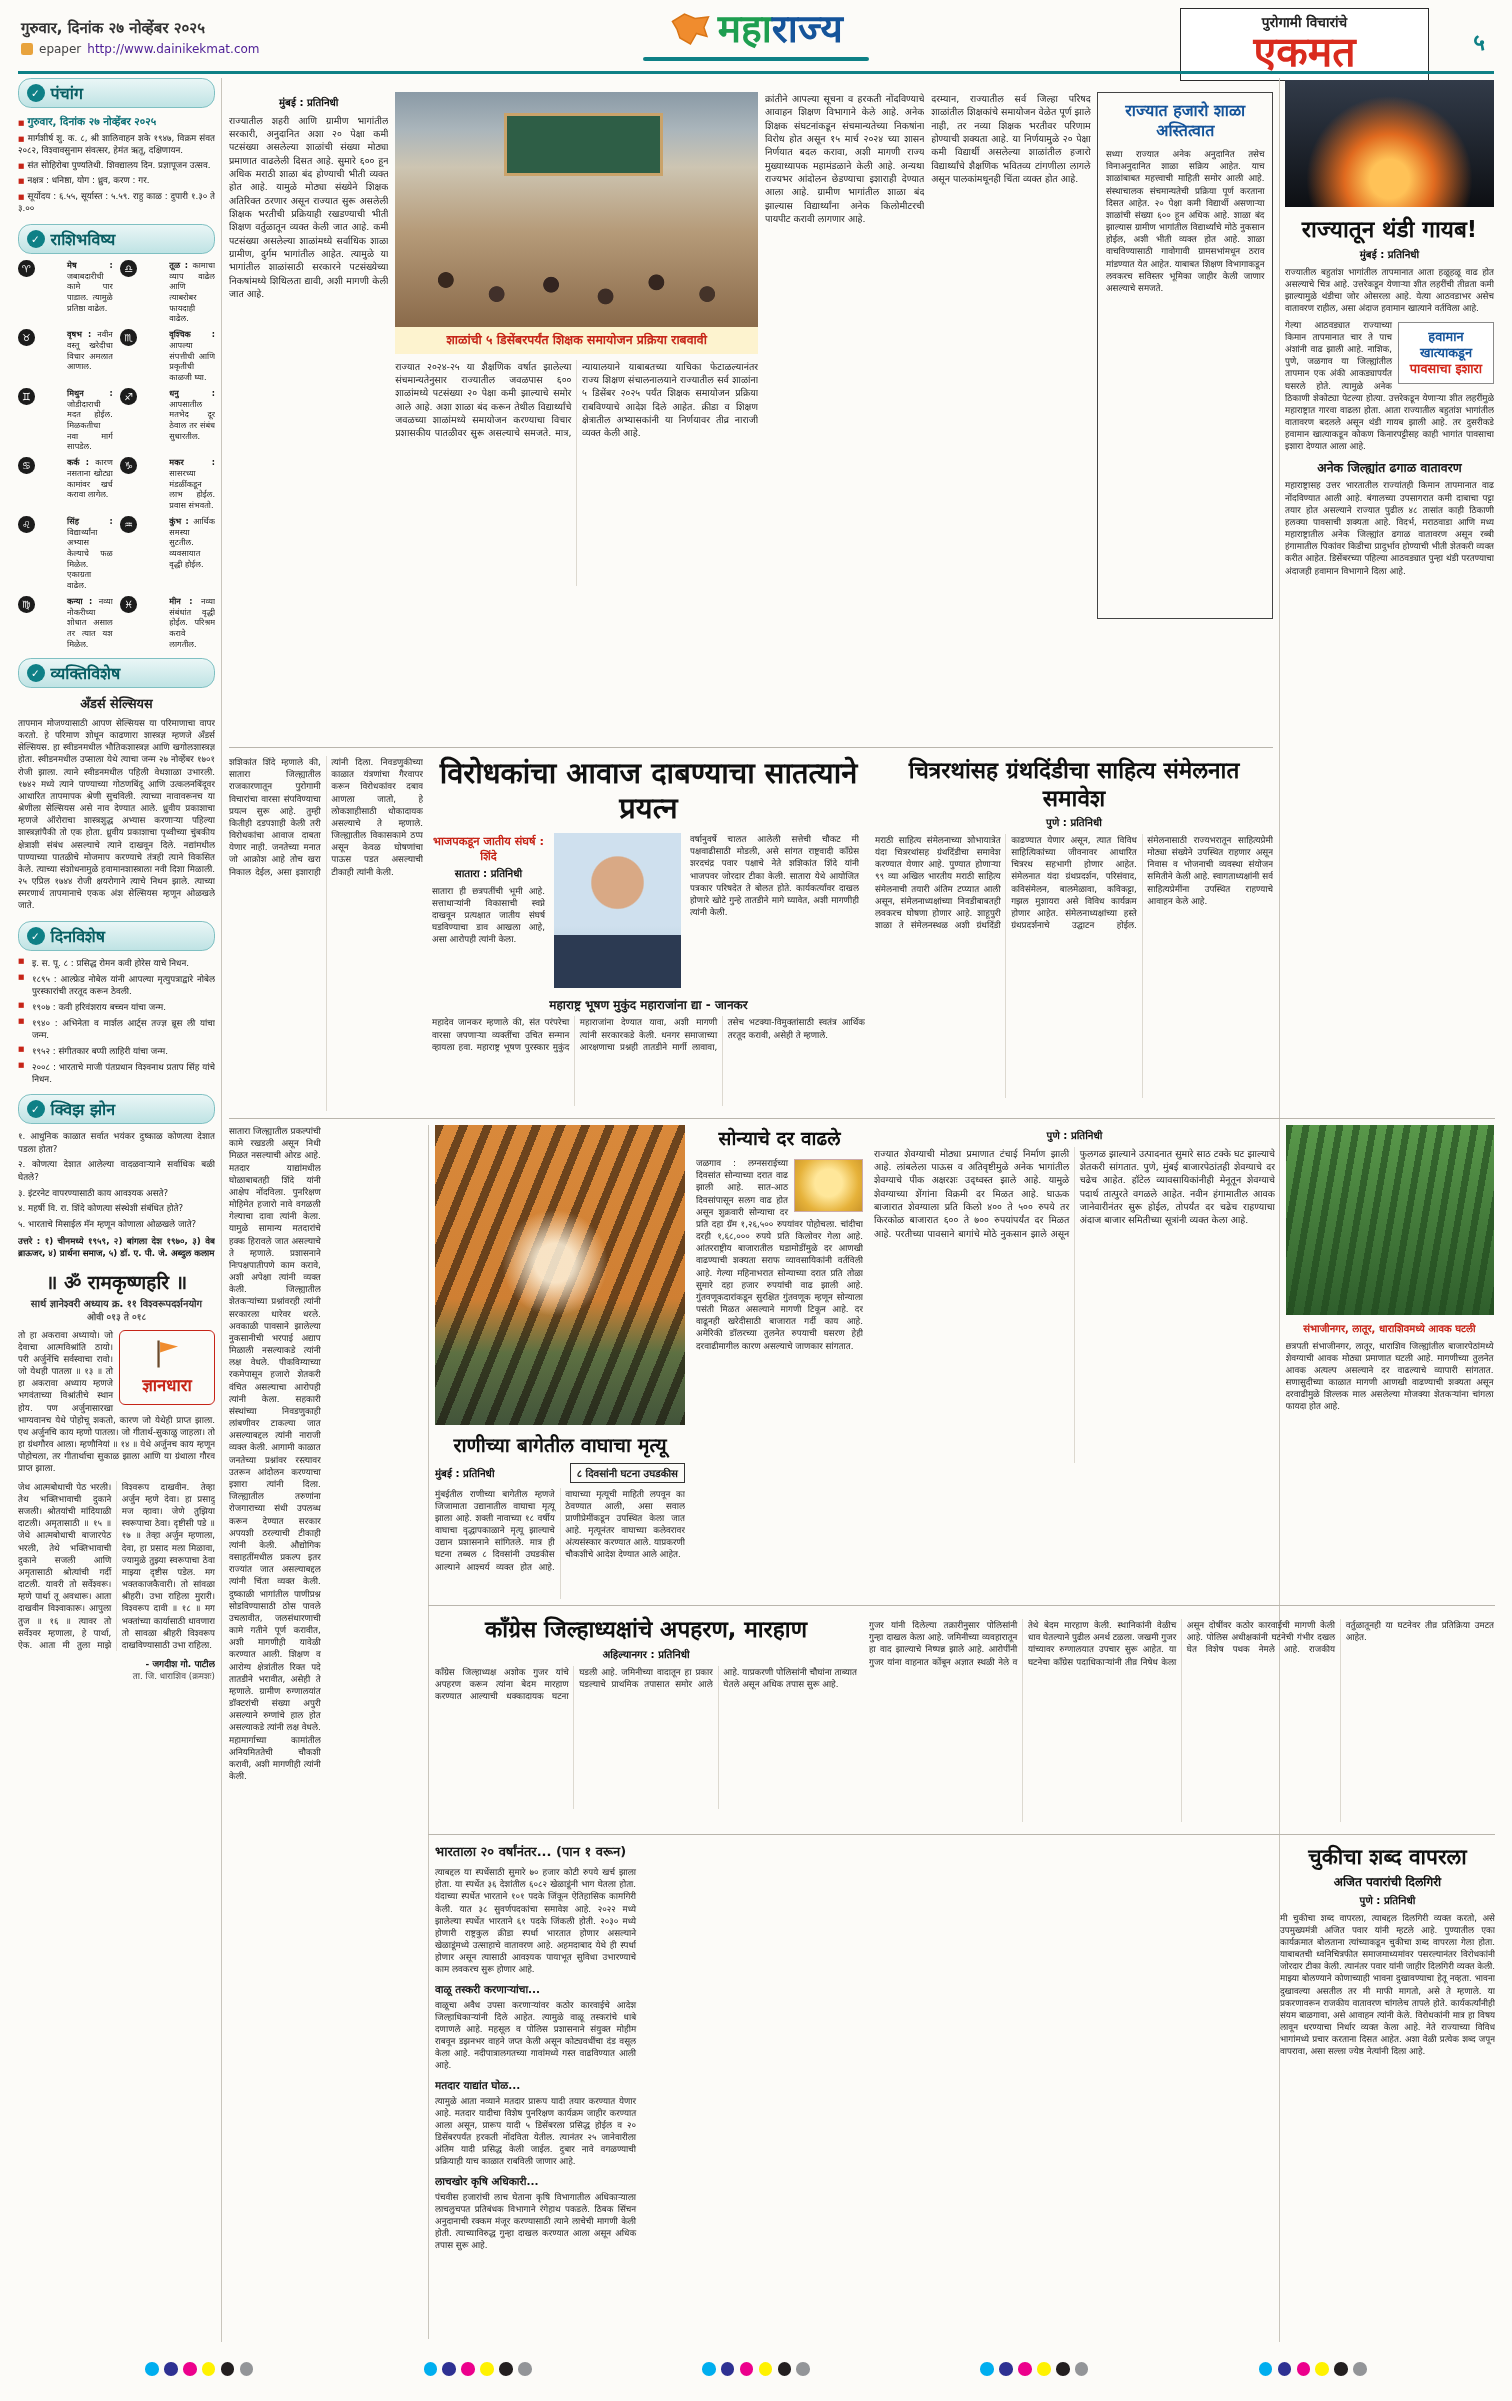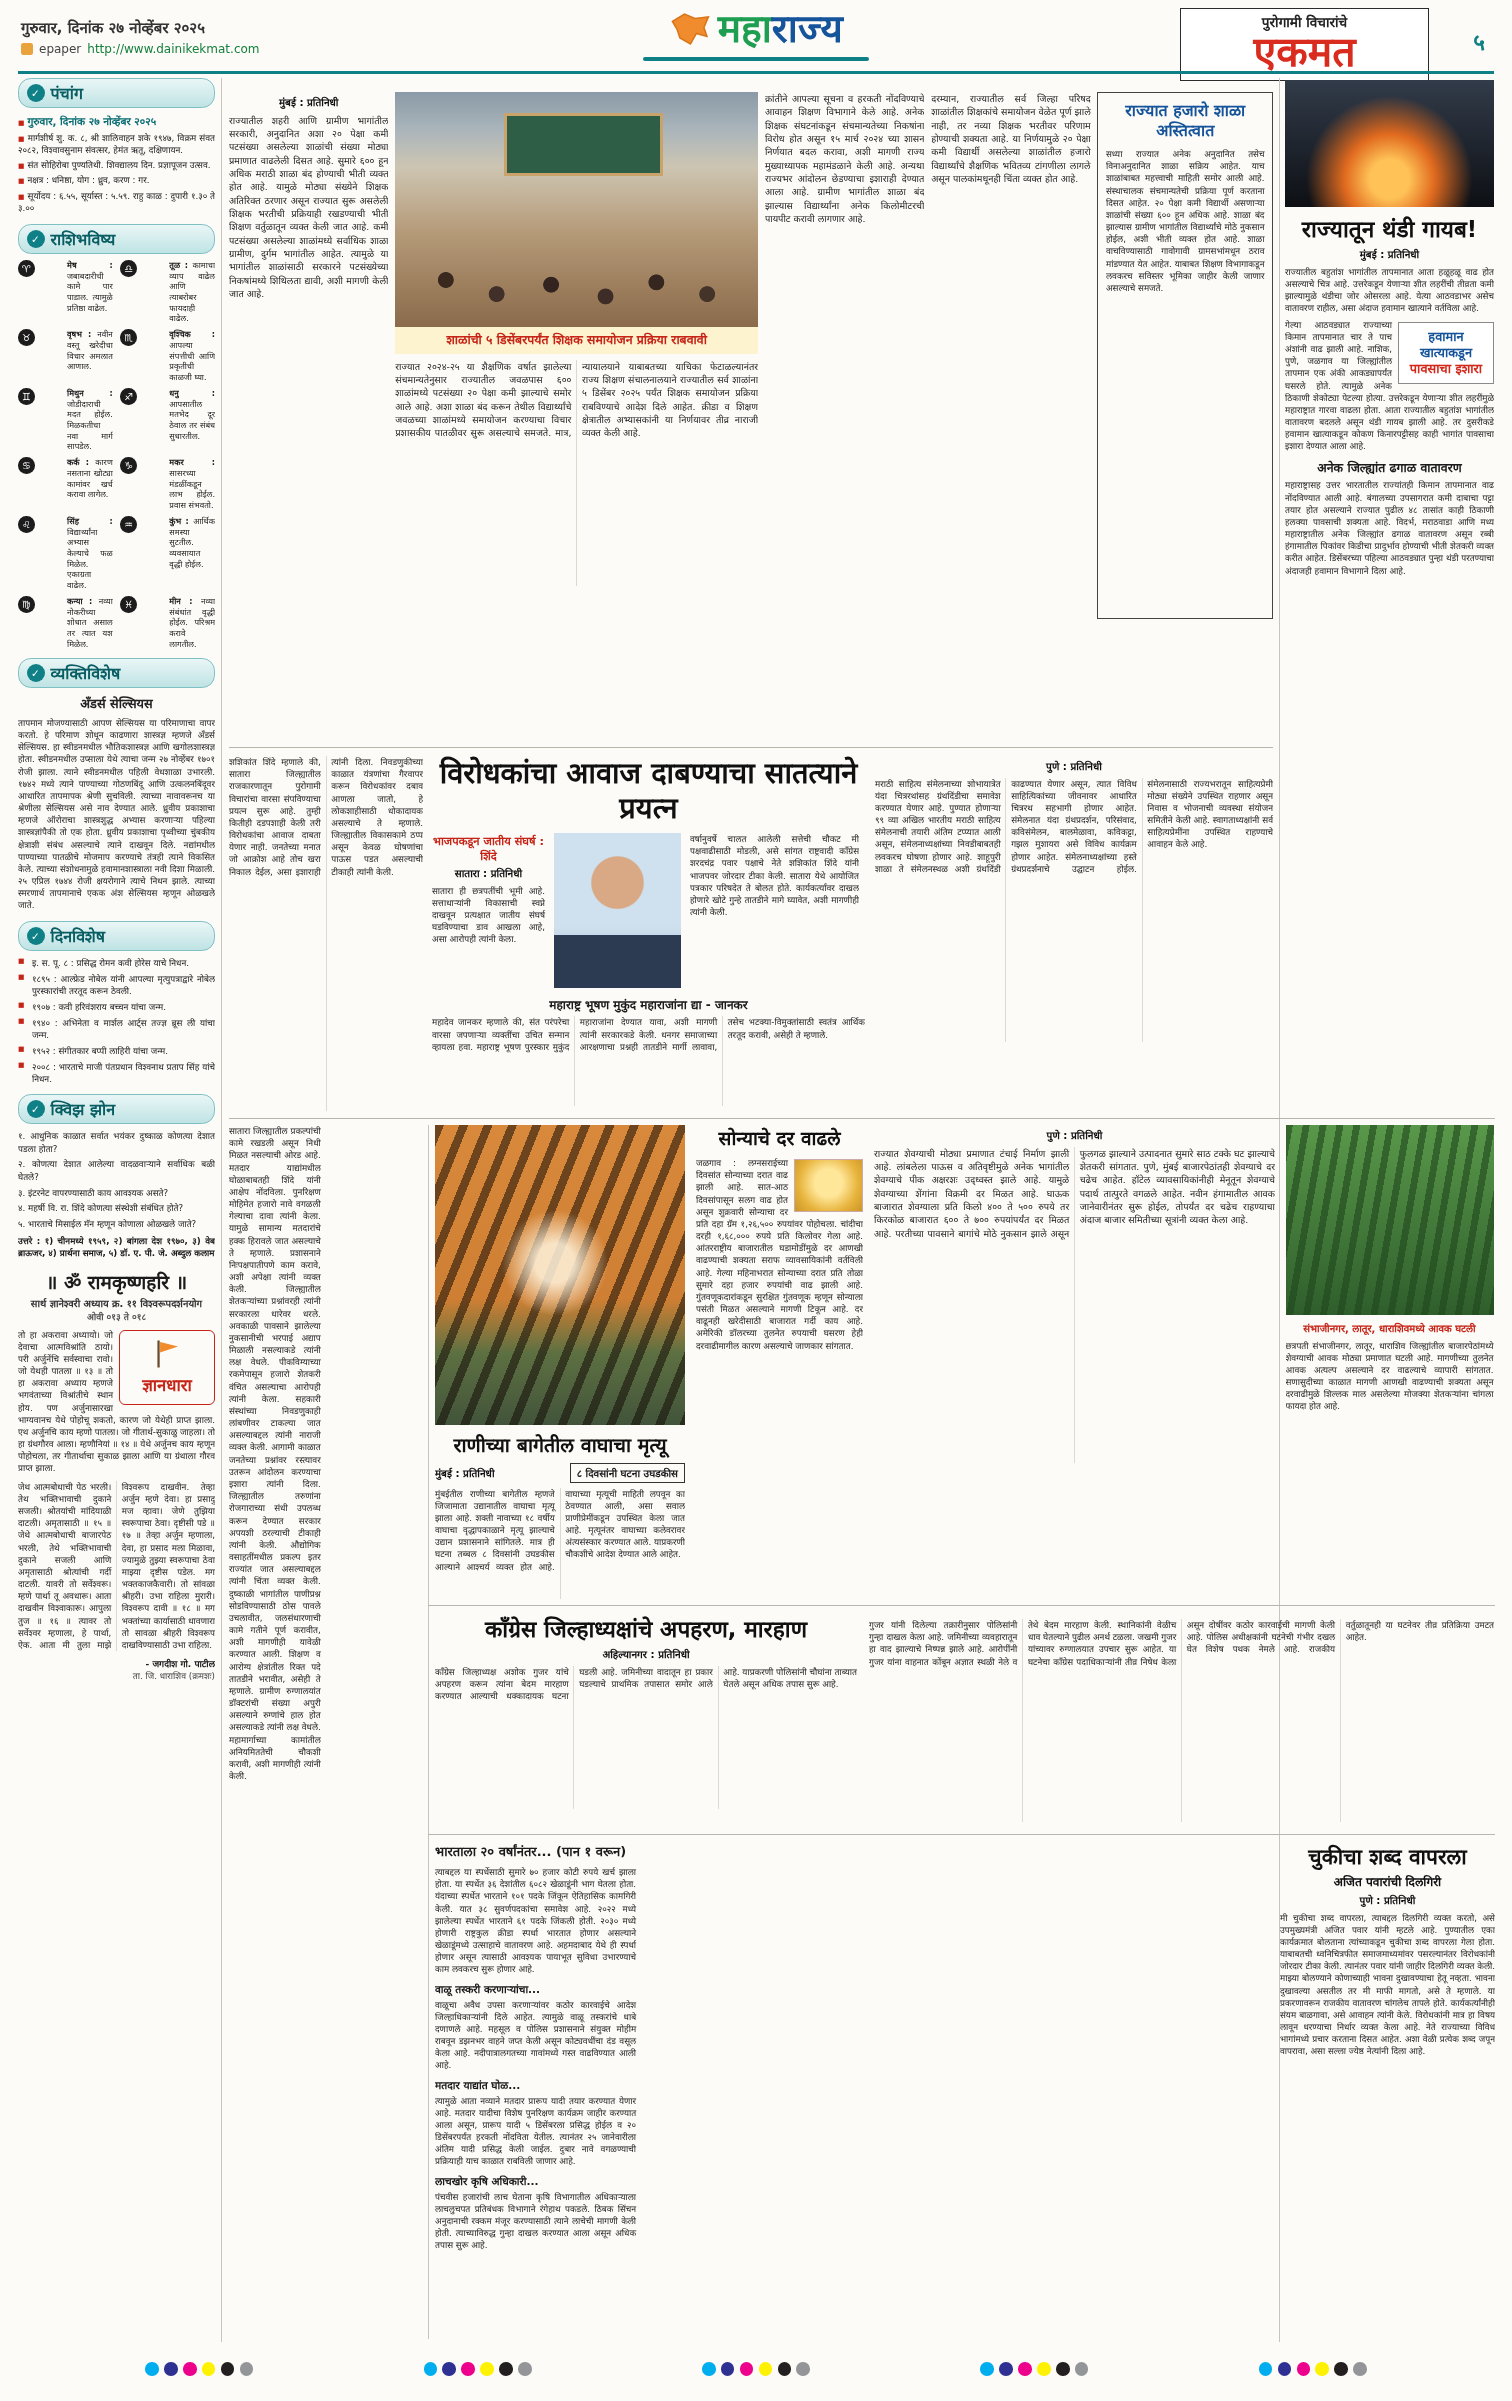--- a/index.html
+++ b/index.html
@@ -15,21 +15,21 @@
   .cols2 { columns:2; column-gap:10.5px; column-rule:0.8px solid #ddd9d0; }
   .cols3 { columns:3; column-gap:10.5px; column-rule:0.8px solid #ddd9d0; }
   .cols4 { columns:4; column-gap:10.5px; column-rule:0.8px solid #ddd9d0; }
   .vrule { position:absolute; width:0.8px; background:#c9c5bc; }
   .hrule { position:absolute; height:0.8px; background:#b9b5ac; }
 
   
   .hdr-date { position:absolute; left:21px; top:16.6px; font-size:15px; font-weight:bold; color:#333; }
   .hdr-ep { position:absolute; left:21px; top:42px; font-size:12px; color:#444; display:flex; gap:6px; align-items:center; }
   .ep-ic { width:12px; height:12px; background:#e8a33d; border-radius:2.3px; display:inline-block; }
-  .hdr-url { color:#15803d; }
+  .hdr-url { color:#4c1d95; }
   .mast { position:absolute; left:50%; top:6px; transform:translateX(-50%); display:flex; align-items:center; gap:7.5px; }
   .mast-txt { font-size:39px; font-weight:bold; line-height:1.2; }
   .mast-a { color:#1e9e50; }
   .mast-b { color:#15549a; }
   .mast-u { position:absolute; left:50%; top:57px; transform:translateX(-50%); width:226px; height:3.8px; background:#0e8086; border-radius:2.3px; }
   .ekmat-box { position:absolute; right:83px; top:7.5px; width:249px; border:1.5px solid #2b2b2b; background:#fff; text-align:center; padding:3px 4.5px 6px; }
   .ekmat-tag { font-size:13.6px; font-weight:bold; color:#222; }
   .ekmat { font-size:41px; font-weight:bold; color:#d92b1e; line-height:1.05; }
   .pageno { position:absolute; right:27px; top:25.6px; font-size:22.6px; font-weight:bold; color:#0e8086; }
   .teal-rule { position:absolute; left:18px; right:18px; top:71px; height:3px; background:#0e8086; }
@@ -373,20 +373,21 @@
         </div>
         <div class="photo ph-port" style="width:127px; height:155px; flex:0 0 auto;"></div>
         <div class="bt-sm clip" style="width:169px; height:155px;">वर्षानुवर्षे चालत आलेली सत्तेची चौकट मी पक्षवाढीसाठी मोडली, असे सांगत राष्ट्रवादी काँग्रेस शरदचंद्र पवार पक्षाचे नेते शशिकांत शिंदे यांनी भाजपवर जोरदार टीका केली. सातारा येथे आयोजित पत्रकार परिषदेत ते बोलत होते. कार्यकर्त्यांवर दाखल होणारे खोटे गुन्हे तातडीने मागे घ्यावेत, अशी मागणीही त्यांनी केली.</div>
       </div>
       <div class="inner-head">महाराष्ट्र भूषण मुकुंद महाराजांना द्या - जानकर</div>
       <div class="bt-sm cols3 clip" style="height:90px;">महादेव जानकर म्हणाले की, संत परंपरेचा वारसा जपणाऱ्या व्यक्तींचा उचित सन्मान व्हायला हवा. महाराष्ट्र भूषण पुरस्कार मुकुंद महाराजांना देण्यात यावा, अशी मागणी त्यांनी सरकारकडे केली. धनगर समाजाच्या आरक्षणाचा प्रश्नही तातडीने मार्गी लावावा, तसेच भटक्या-विमुक्तांसाठी स्वतंत्र आर्थिक तरतूद करावी, असेही ते म्हणाले.</div>
     </div>
   </div>
 
   <div class="abs clip" style="left:875px; top:756px; width:398px; height:355px;">
+    <div class="hl-m" style="font-size:22.6px; line-height:1.25; padding:0 30px;">चित्ररथांसह ग्रंथदिंडीचा साहित्य संमेलनात समावेश</div>
     <div class="by">पुणे : प्रतिनिधी</div>
     <div class="bt-sm cols3 clip" style="height:264px;">मराठी साहित्य संमेलनाच्या शोभायात्रेत यंदा चित्ररथांसह ग्रंथदिंडीचा समावेश करण्यात येणार आहे. पुण्यात होणाऱ्या ९९ व्या अखिल भारतीय मराठी साहित्य संमेलनाची तयारी अंतिम टप्प्यात आली असून, संमेलनाध्यक्षांच्या निवडीबाबतही लवकरच घोषणा होणार आहे. शाहूपुरी शाळा ते संमेलनस्थळ अशी ग्रंथदिंडी काढण्यात येणार असून, त्यात विविध साहित्यिकांच्या जीवनावर आधारित चित्ररथ सहभागी होणार आहेत. संमेलनात यंदा ग्रंथप्रदर्शन, परिसंवाद, कविसंमेलन, बालमेळावा, कविकट्टा, गझल मुशायरा असे विविध कार्यक्रम होणार आहेत. संमेलनाध्यक्षांच्या हस्ते ग्रंथप्रदर्शनाचे उद्घाटन होईल. संमेलनासाठी राज्यभरातून साहित्यप्रेमी मोठ्या संख्येने उपस्थित राहणार असून निवास व भोजनाची व्यवस्था संयोजन समितीने केली आहे. स्वागताध्यक्षांनी सर्व साहित्यप्रेमींना उपस्थित राहण्याचे आवाहन केले आहे.</div>
   </div>
 
   <div class="abs clip" style="left:229px; top:1125px; width:194px; height:1214px;">
     <div class="bt-sm cols2" style="column-fill:auto; height:1214px;">सातारा जिल्ह्यातील प्रकल्पांची कामे रखडली असून निधी मिळत नसल्याची ओरड आहे. मतदार याद्यांमधील घोळाबाबतही शिंदे यांनी आक्षेप नोंदविला. पुनरिक्षण मोहिमेत हजारो नावे वगळली गेल्याचा दावा त्यांनी केला. यामुळे सामान्य मतदारांचे हक्क हिरावले जात असल्याचे ते म्हणाले. प्रशासनाने निःपक्षपातीपणे काम करावे, अशी अपेक्षा त्यांनी व्यक्त केली. जिल्ह्यातील शेतकऱ्यांच्या प्रश्नांवरही त्यांनी सरकारला धारेवर धरले. अवकाळी पावसाने झालेल्या नुकसानीची भरपाई अद्याप मिळाली नसल्याकडे त्यांनी लक्ष वेधले. पीकविम्याच्या रकमेपासून हजारो शेतकरी वंचित असल्याचा आरोपही त्यांनी केला. सहकारी संस्थांच्या निवडणुकाही लांबणीवर टाकल्या जात असल्याबद्दल त्यांनी नाराजी व्यक्त केली. आगामी काळात जनतेच्या प्रश्नांवर रस्त्यावर उतरून आंदोलन करण्याचा इशारा त्यांनी दिला. जिल्ह्यातील तरुणांना रोजगाराच्या संधी उपलब्ध करून देण्यात सरकार अपयशी ठरल्याची टीकाही त्यांनी केली. औद्योगिक वसाहतींमधील प्रकल्प इतर राज्यांत जात असल्याबद्दल त्यांनी चिंता व्यक्त केली. दुष्काळी भागांतील पाणीप्रश्न सोडविण्यासाठी ठोस पावले उचलावीत, जलसंधारणाची कामे गतीने पूर्ण करावीत, अशी मागणीही यावेळी करण्यात आली. शिक्षण व आरोग्य क्षेत्रांतील रिक्त पदे तातडीने भरावीत, असेही ते म्हणाले. ग्रामीण रुग्णालयांत डॉक्टरांची संख्या अपुरी असल्याने रुग्णांचे हाल होत असल्याकडे त्यांनी लक्ष वेधले. महामार्गाच्या कामांतील अनियमिततेची चौकशी करावी, अशी मागणीही त्यांनी केली.</div>
   </div>
 
   <div class="abs clip" style="left:435px; top:1125px; width:250px; height:474px;">
     <div class="photo ph-tiger"></div>

